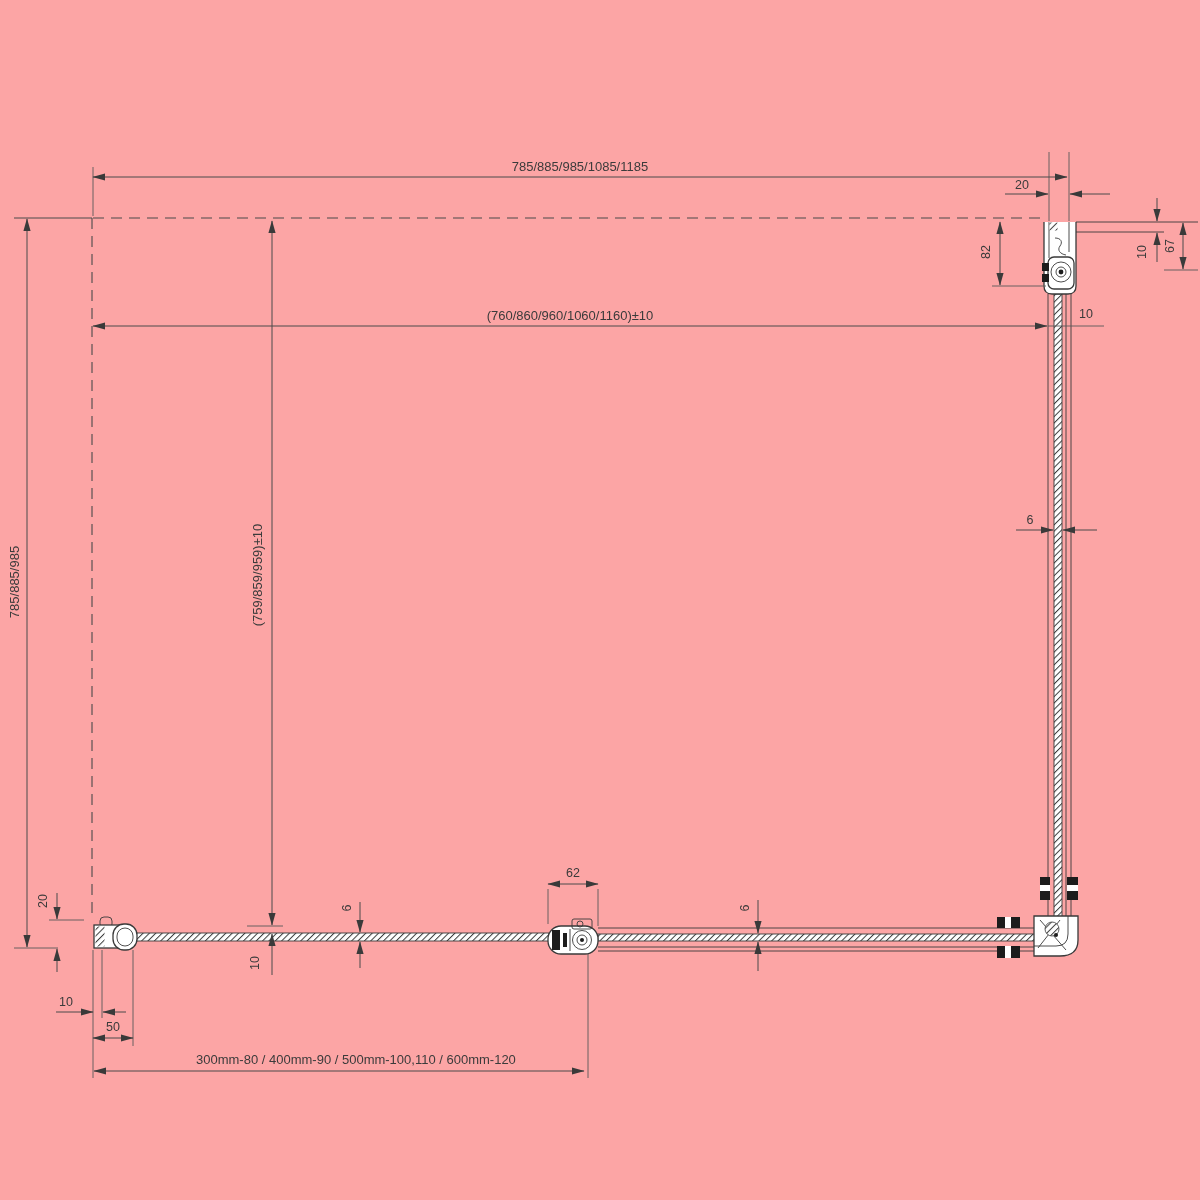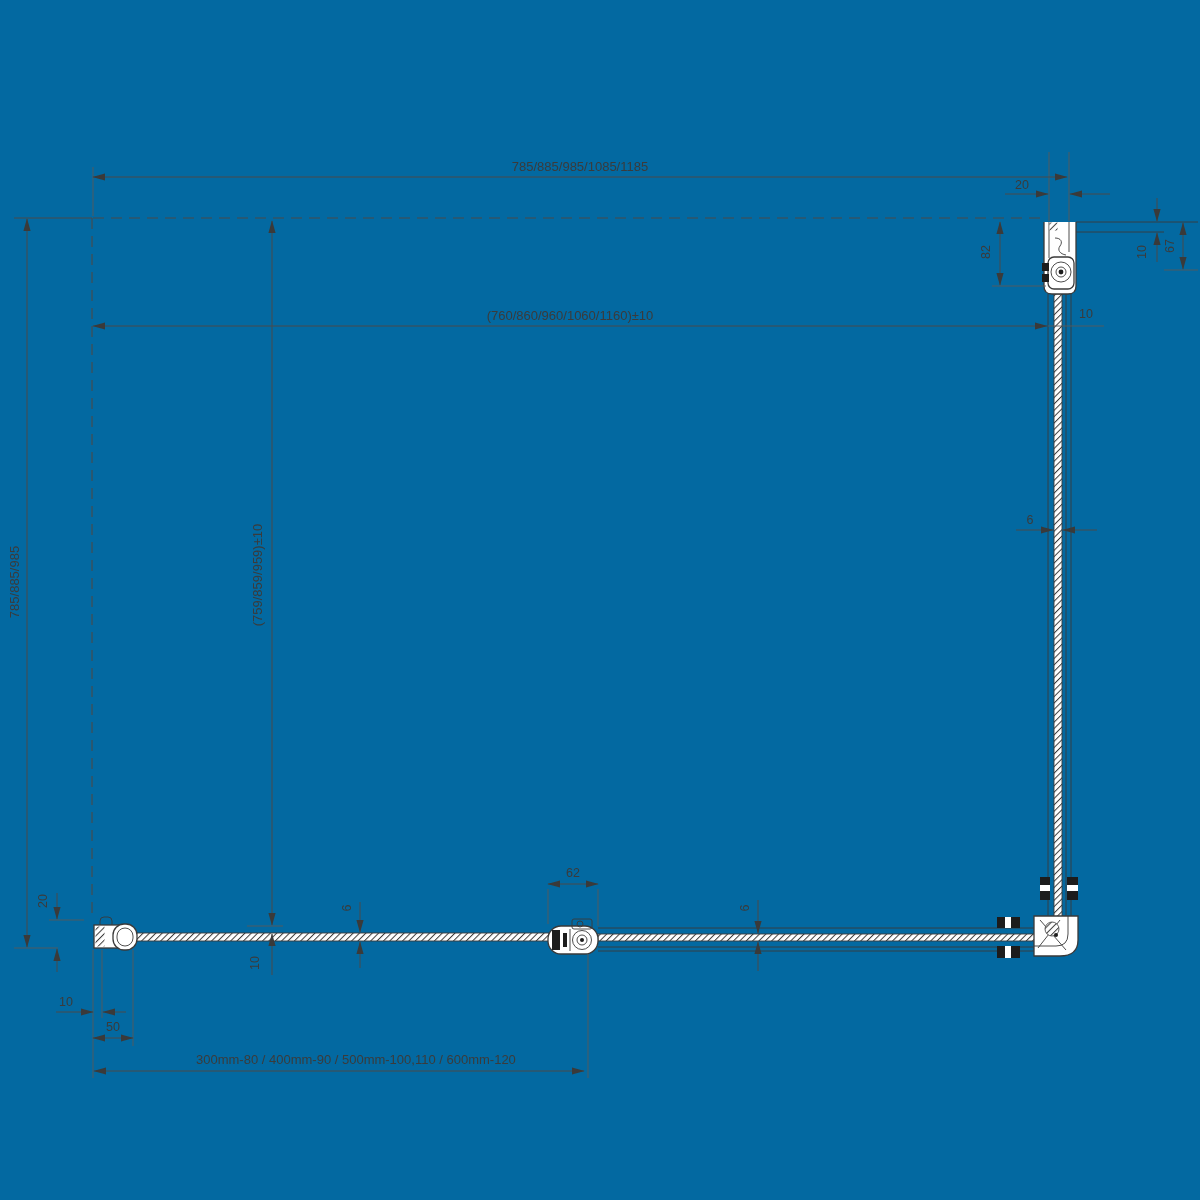--- a/index.html
+++ b/index.html
@@ -1,16 +1,16 @@
 <!DOCTYPE html>
 <html><head>
 <meta charset="utf-8">
 <style>
   html,body{margin:0;padding:0;background:#ffffff;}
-  .stage{position:relative;width:1200px;height:1200px;background:#0369a1;overflow:hidden;}
+  .stage{position:relative;width:1200px;height:1200px;background:#fca5a5;overflow:hidden;}
   svg{display:block;}
   svg text{font-family:"Liberation Sans","DejaVu Sans",sans-serif;fill:#3b3b3b;}
   .dim{stroke:#4a4a4a;stroke-width:1;fill:none;}
   .dimthin{stroke:#5a5a5a;stroke-width:0.9;fill:none;}
   .objthin{stroke:#3a3a3a;stroke-width:0.9;fill:none;}
   .objw{stroke:#3a3a3a;stroke-width:1.3;fill:#ffffff;}
   .dash{stroke:#4a4a4a;stroke-width:1.1;fill:none;stroke-dasharray:11 7;}
   .blk{fill:#1c1c1c;stroke:none;}
   .t12{font-size:12.5px;}
   .t13{font-size:13px;}

